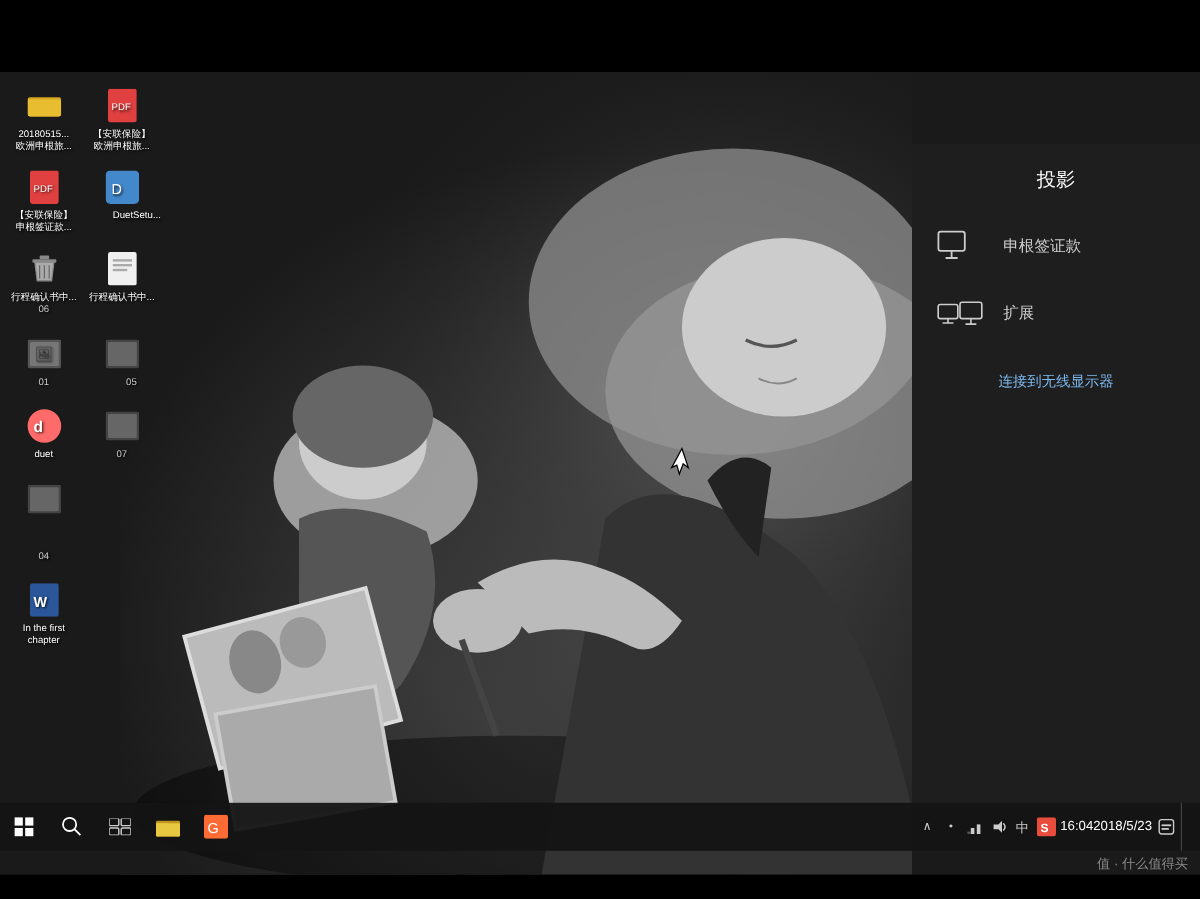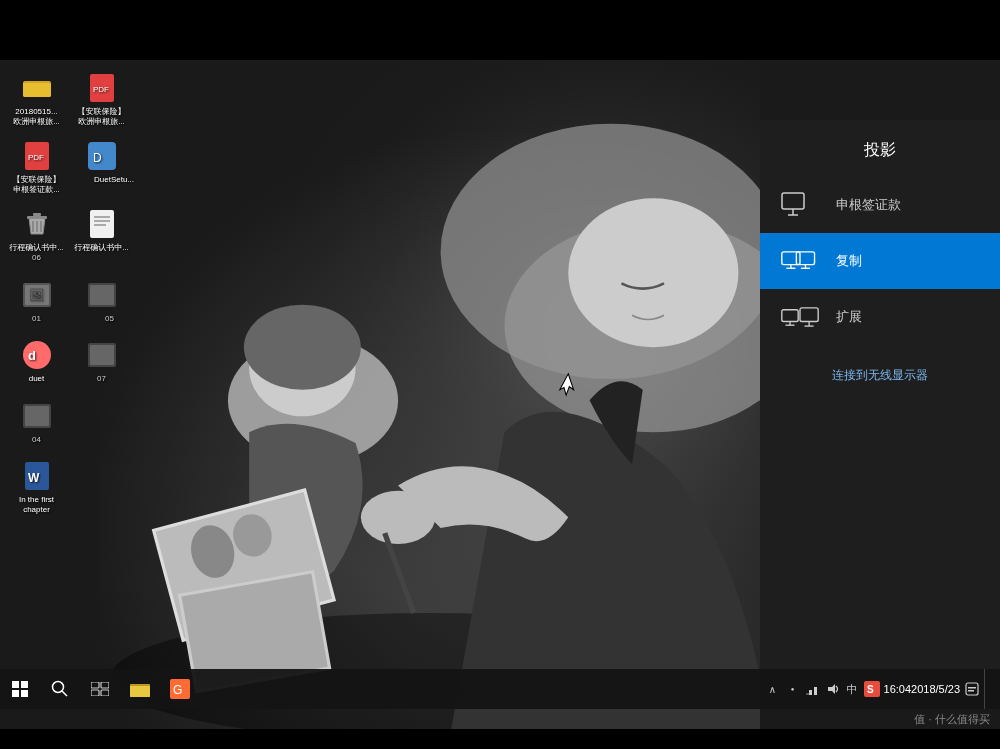--- a/index.html
+++ b/index.html
@@ -388,21 +388,21 @@
               <rect x="2" y="2" width="24" height="20" rx="1" fill="#666"></rect>
             </svg>
         </div>
         <span style="font-size:8px; color:#ccc; text-shadow:1px 1px 2px #000;">07</span>
       </div>
     </div>
 
 
 
     <div style="display:flex; flex-direction:row; padding:4px 0 0 4px;">
-      <div class="desktop-icon" style="width:65px;">
+      <div class="desktop-icon" style="width:65px;gap:24px;">
         <div class="icon-image">
           <svg width="28" height="24" viewBox="0 0 28 24">
               <rect width="28" height="24" rx="2" fill="#444"></rect>
               <rect x="2" y="2" width="24" height="20" rx="1" fill="#666"></rect>
             </svg>
         </div>
         <span style="font-size:8px; color:#ccc; text-shadow:1px 1px 2px #000;">04</span>
       </div>
     </div>
 
@@ -427,33 +427,20 @@
       <div class="proj-icon">
         <svg width="40" height="28" viewBox="0 0 40 28" class="monitor-icon">
           <rect x="2" y="2" width="22" height="16" rx="2" stroke="#ccc" fill="none" stroke-width="1.5"></rect>
           <line x1="13" y1="18" x2="13" y2="24" stroke="#ccc" stroke-width="1.5"></line>
           <line x1="8" y1="24" x2="18" y2="24" stroke="#ccc" stroke-width="1.5"></line>
         </svg>
       </div>
       <span style="color:#ccc; font-size:13px;">申根签证款</span>
     </div>
 
-    <div class="projection-item active">
-      <div class="proj-icon">
-        <svg width="44" height="28" viewBox="0 0 44 28">
-          <rect x="2" y="4" width="20" height="14" rx="2" stroke="#fff" fill="none" stroke-width="1.5"></rect>
-          <line x1="12" y1="18" x2="12" y2="22" stroke="#fff" stroke-width="1.5"></line>
-          <line x1="7" y1="22" x2="17" y2="22" stroke="#fff" stroke-width="1.5"></line>
-          <rect x="18" y="4" width="20" height="14" rx="2" stroke="#fff" fill="none" stroke-width="1.5"></rect>
-          <line x1="28" y1="18" x2="28" y2="22" stroke="#fff" stroke-width="1.5"></line>
-          <line x1="23" y1="22" x2="33" y2="22" stroke="#fff" stroke-width="1.5"></line>
-        </svg>
-      </div>
-      <span style="color:#fff; font-size:13px;">复制</span>
-    </div>
 
     <div class="projection-item">
       <div class="proj-icon">
         <svg width="44" height="28" viewBox="0 0 44 28">
           <rect x="2" y="6" width="18" height="13" rx="2" stroke="#ccc" fill="none" stroke-width="1.5"></rect>
           <line x1="11" y1="19" x2="11" y2="23" stroke="#ccc" stroke-width="1.5"></line>
           <line x1="6" y1="23" x2="16" y2="23" stroke="#ccc" stroke-width="1.5"></line>
           <rect x="22" y="4" width="20" height="15" rx="2" stroke="#ccc" fill="none" stroke-width="1.5"></rect>
           <line x1="32" y1="19" x2="32" y2="24" stroke="#ccc" stroke-width="1.5"></line>
           <line x1="27" y1="24" x2="37" y2="24" stroke="#ccc" stroke-width="1.5"></line>

